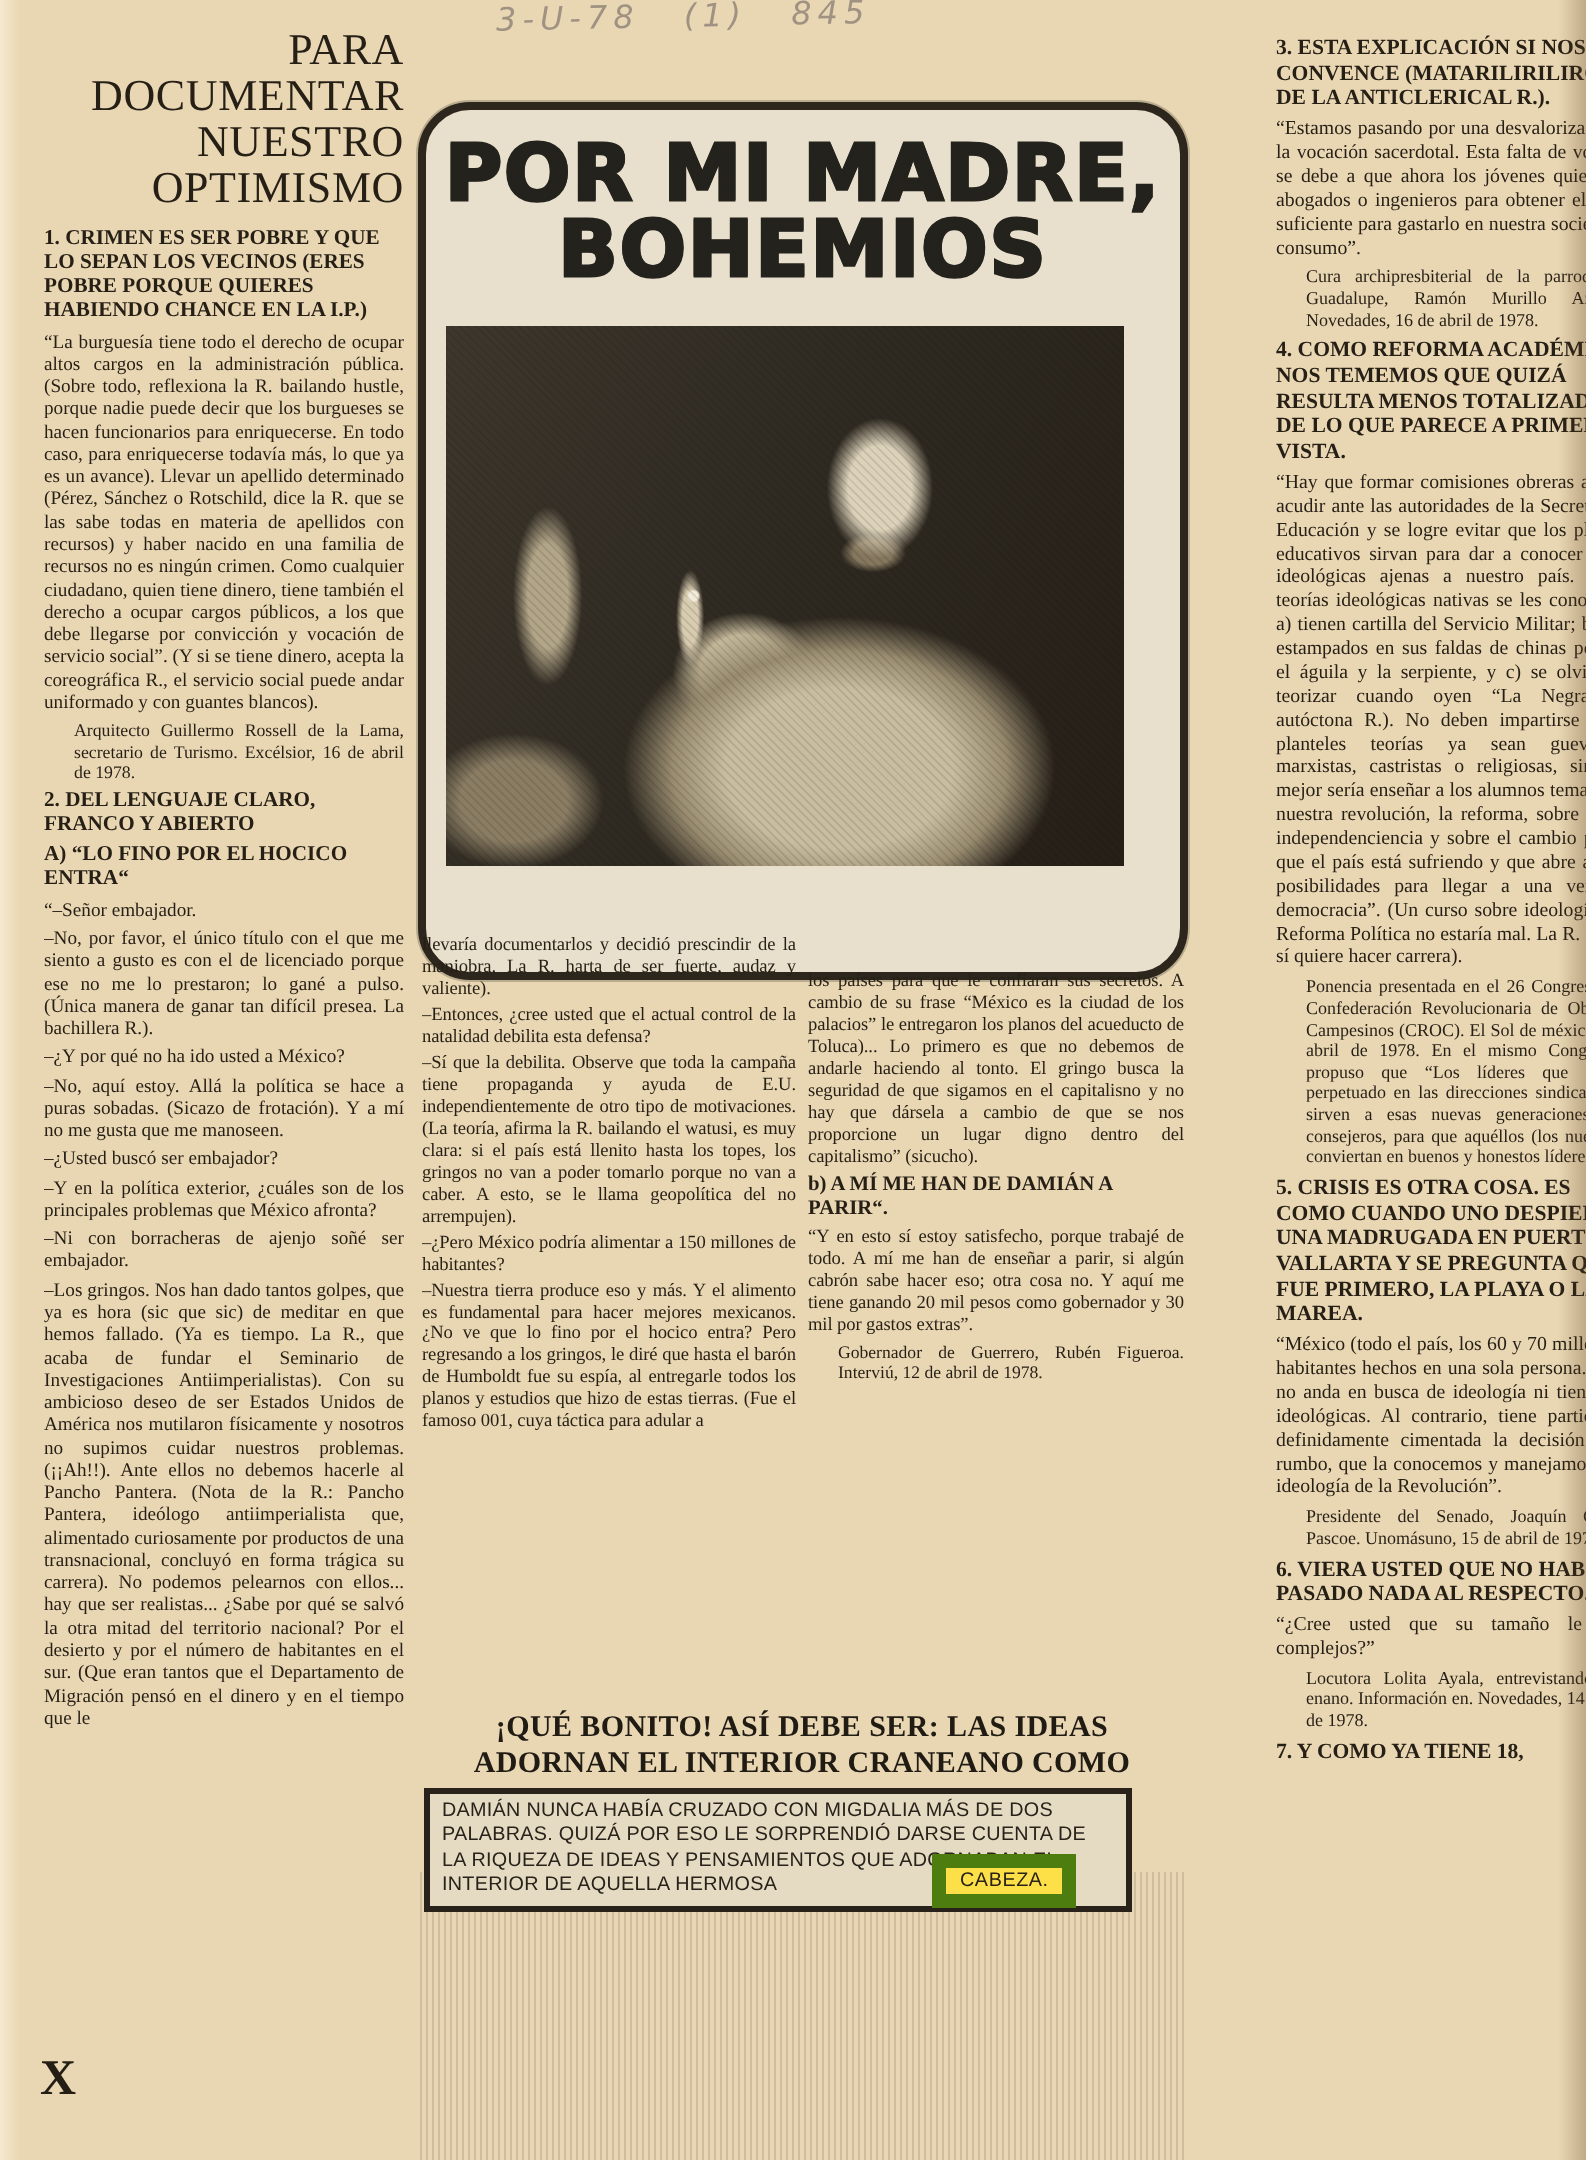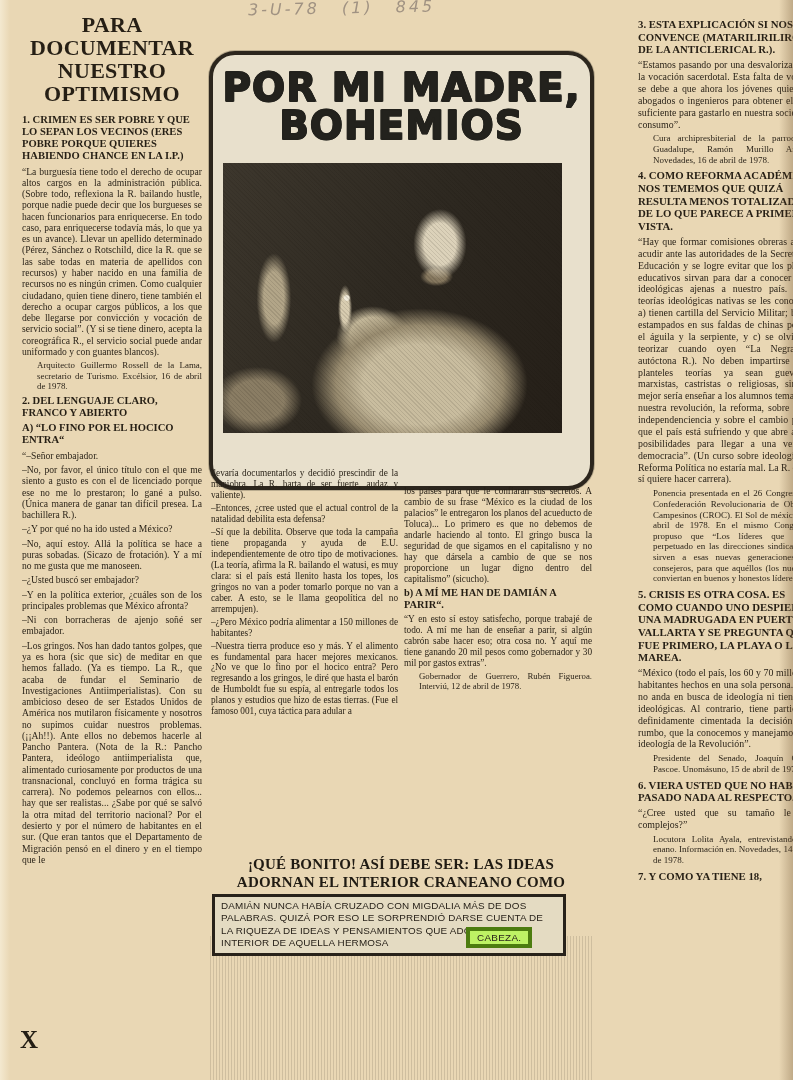--- a/index.html
+++ b/index.html
@@ -15,21 +15,21 @@
         font-family:"DejaVu Sans",sans-serif;font-style:italic;font-size:16px;
         color:#a09282;letter-spacing:3px;word-spacing:14px;transform:rotate(-1.2deg);}
 
   .col{position:absolute;overflow:hidden;}
   .col p{margin:0 0 3px;}
   .p-head{font-weight:700;font-size:10.6px;line-height:1.16;text-align:left;margin-top:3px;}
   .p-body{font-size:9.7px;line-height:1.18;text-align:justify;}
   .p-credit{font-size:8.9px;line-height:1.18;padding-left:15px;text-align:justify;}
 
   .col1{left:22px;top:14px;width:180px;height:1004px;}
-  .col1-title{margin:0 0 8px;text-align:center;font-weight:700;font-size:22px;line-height:1.04;
+  .col1-title{margin:0 0 8px;text-align:right;font-weight:400;font-size:22px;line-height:1.04;
         letter-spacing:.3px;}
   .col1 .p-body{font-size:9.6px;line-height:1.175;}
 
   .feature-box{position:absolute;left:209px;top:32px;width:377px;height:431px;
         border:4px solid #2c261d;border-radius:26px;background:#e8e0cc;
         box-shadow:0 0 0 1px rgba(44,38,29,.25);margin-top:19px;}
   .headline{margin-top:14px;text-align:center;font-family:"DejaVu Sans",sans-serif;
         font-weight:700;font-size:39px;line-height:.98;letter-spacing:1px;color:#23221d;
         -webkit-text-stroke:1.6px #23221d;
         text-shadow:.7px 0 #23221d,-.7px 0 #23221d,0 .7px #23221d,0 -.7px #23221d;}
@@ -52,22 +52,22 @@
   .col2 .p-body,.col3 .p-body{font-size:9.3px;line-height:1.18;letter-spacing:-.05px;margin-bottom:2px;}
   .col3 .p-credit{font-size:8.8px;}
   .col3 .p-head{font-size:10.4px;}
 
   .banner{position:absolute;left:210px;top:855px;width:382px;font-weight:700;
         font-size:15px;line-height:1.22;text-align:center;letter-spacing:.2px;color:#201b13;}
 
   .caption-box{position:absolute;left:212px;top:894px;width:336px;border:3px solid #28221a;
         background:#e4dbc2;font-family:"Liberation Sans",sans-serif;font-size:9.9px;
         line-height:1.26;padding:3px 6px;letter-spacing:.15px;color:#28221a;z-index:3;}
-  .caption-tail{position:absolute;left:466px;top:927px;border:4px solid #4d7c0f;
-        background:#bef264;font-family:"Liberation Sans",sans-serif;font-size:9.9px;
+  .caption-tail{position:absolute;left:466px;top:927px;border:7px solid #4d7c0f;
+        background:#fde047;font-family:"Liberation Sans",sans-serif;font-size:9.9px;
         padding:1px 7px;letter-spacing:.3px;color:#28221a;z-index:4;}
 
   .photo-bottom{position:absolute;left:210px;top:936px;width:382px;height:144px;z-index:1;
         background:
           radial-gradient(ellipse 24px 46px at 57% 62%, #ddd4ba 0 45%, rgba(0,0,0,0) 70%),
           radial-gradient(circle 8px at 57% 28%, #cfc4a8 0 45%, rgba(0,0,0,0) 70%),
           radial-gradient(ellipse 17px 33px at 48% 66%, #9a8d74 0 45%, rgba(0,0,0,0) 70%),
           radial-gradient(circle 7px at 48% 36%, #b3a librar68 0 0%, rgba(0,0,0,0) 0%),
           radial-gradient(ellipse 15px 30px at 13% 60%, #a3967b 0 45%, rgba(0,0,0,0) 70%),
           radial-gradient(ellipse 13px 26px at 23% 64%, #8f826a 0 45%, rgba(0,0,0,0) 70%),

